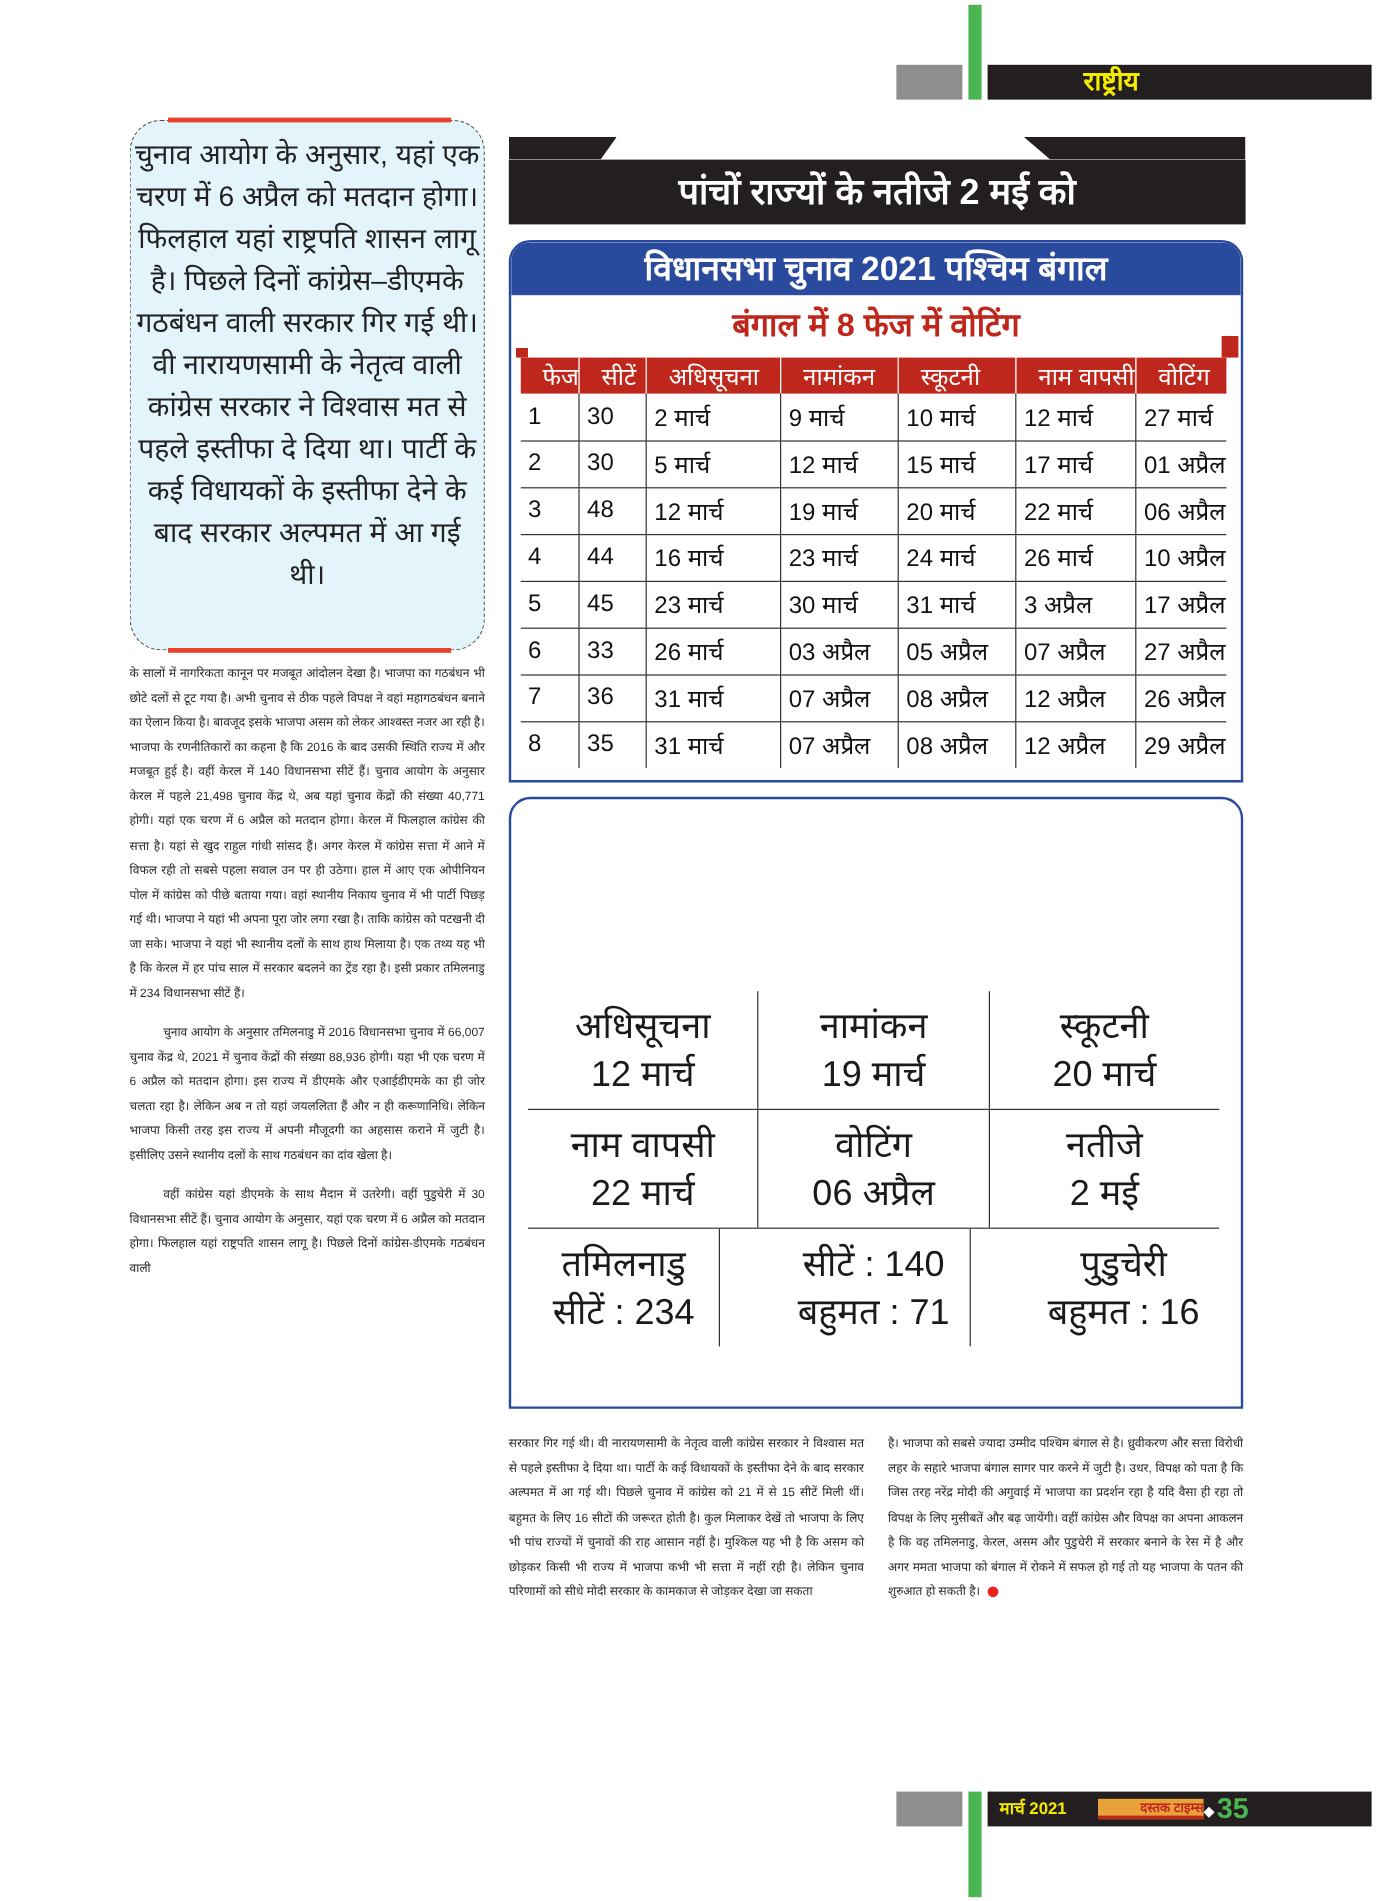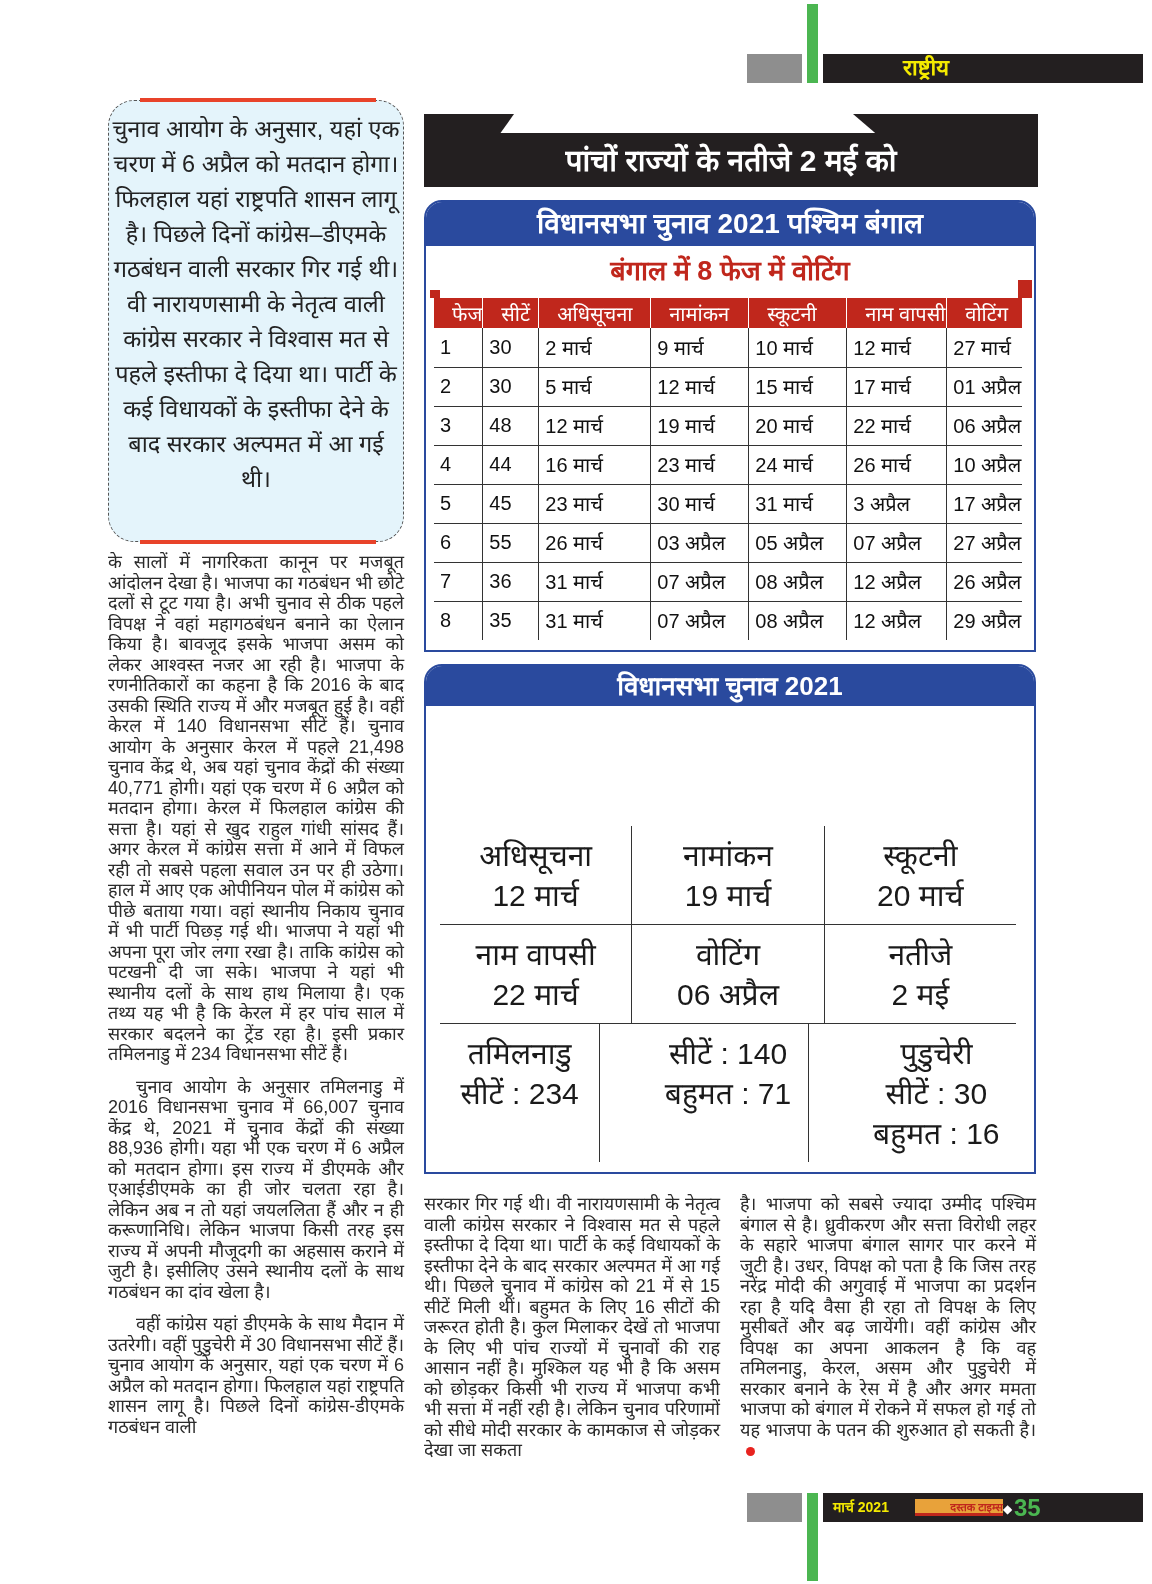--- a/index.html
+++ b/index.html
@@ -14,21 +14,21 @@
 
   
   .quote-box { position: absolute; left: 108px; top: 100px; width: 296px; height: 442px;
     background: #e4f4fb; border: 1px dashed #555; border-radius: 26px; }
   .quote-rule-top { position: absolute; left: 140px; top: 98px; width: 236px; height: 4px; background: #e8432a; }
   .quote-rule-bottom { position: absolute; left: 140px; top: 540px; width: 236px; height: 4px; background: #e8432a; }
   .quote-text { position: absolute; left: 112px; top: 112px; width: 288px; text-align: center;
     font-size: 23.5px; line-height: 35px; color: #222; }
 
   
-  .col { position: absolute; font-size: 18px; line-height: 20.5px; text-align: justify; color: #2a2a2a; }
+  .col { position: absolute; font-size: 10px; line-height: 20.5px; text-align: justify; color: #2a2a2a; }
   .col p { margin: 0; }
   .col p.indent { text-indent: 28px; margin-top: 12px; }
   .col-left { left: 108px; top: 552px; width: 296px; }
   .col-mid { left: 424px; top: 1194px; width: 296px; }
   .col-right { left: 740px; top: 1194px; width: 296px; }
   .end-dot { display: inline-block; width: 9px; height: 9px; background: #e8231f; border-radius: 50%; margin-left: 6px; vertical-align: middle; }
 
   
   .banner { position: absolute; left: 424px; top: 133px; width: 614px; height: 54px; background: #231f20; }
   .banner-topleft { position: absolute; left: 424px; top: 114px; width: 90px; height: 19px; background: #231f20;
@@ -158,21 +158,21 @@
         <td>5</td>
         <td>45</td>
         <td>23 मार्च</td>
         <td>30 मार्च</td>
         <td>31 मार्च</td>
         <td>3 अप्रैल</td>
         <td>17 अप्रैल</td>
       </tr>
       <tr>
         <td>6</td>
-        <td>55</td>
+        <td>33</td>
         <td>26 मार्च</td>
         <td>03 अप्रैल</td>
         <td>05 अप्रैल</td>
         <td>07 अप्रैल</td>
         <td>27 अप्रैल</td>
       </tr>
       <tr>
         <td>7</td>
         <td>36</td>
         <td>31 मार्च</td>
@@ -190,21 +190,20 @@
         <td>12 अप्रैल</td>
         <td>29 अप्रैल</td>
       </tr>
     </tbody>
   </table>
 </div>
 <div class="red-tab-l"></div>
 <div class="red-tab-r"></div>
 
 <div class="single-box">
-  <div class="single-head">विधानसभा चुनाव 2021</div>
   <div class="grid">
     <div class="grid-row">
       <div class="grid-cell">
         <span>अधिसूचना</span>
         <span>12 मार्च</span>
       </div>
       <div class="grid-cell">
         <span>नामांकन</span>
         <span>19 मार्च</span>
       </div>
@@ -231,21 +230,20 @@
       <div class="grid-cell">
         <span>तमिलनाडु</span>
         <span>सीटें : 234</span>
       </div>
       <div class="grid-cell">
         <span>सीटें : 140</span>
         <span>बहुमत : 71</span>
       </div>
       <div class="grid-cell">
         <span>पुडुचेरी</span>
-        <span>सीटें : 30</span>
         <span>बहुमत : 16</span>
       </div>
     </div>
   </div>
 </div>
 
 <div class="col col-mid">
   <p>सरकार गिर गई थी। वी नारायणसामी के नेतृत्व वाली कांग्रेस सरकार ने विश्वास मत से पहले इस्तीफा दे दिया था। पार्टी के कई विधायकों के इस्तीफा देने के बाद सरकार अल्पमत में आ गई थी। पिछले चुनाव में कांग्रेस को 21 में से 15 सीटें मिली थीं। बहुमत के लिए 16 सीटों की जरूरत होती है। कुल मिलाकर देखें तो भाजपा के लिए भी पांच राज्यों में चुनावों की राह आसान नहीं है। मुश्किल यह भी है कि असम को छोड़कर किसी भी राज्य में भाजपा कभी भी सत्ता में नहीं रही है। लेकिन चुनाव परिणामों को सीधे मोदी सरकार के कामकाज से जोड़कर देखा जा सकता</p>
 </div>
 <div class="col col-right">

